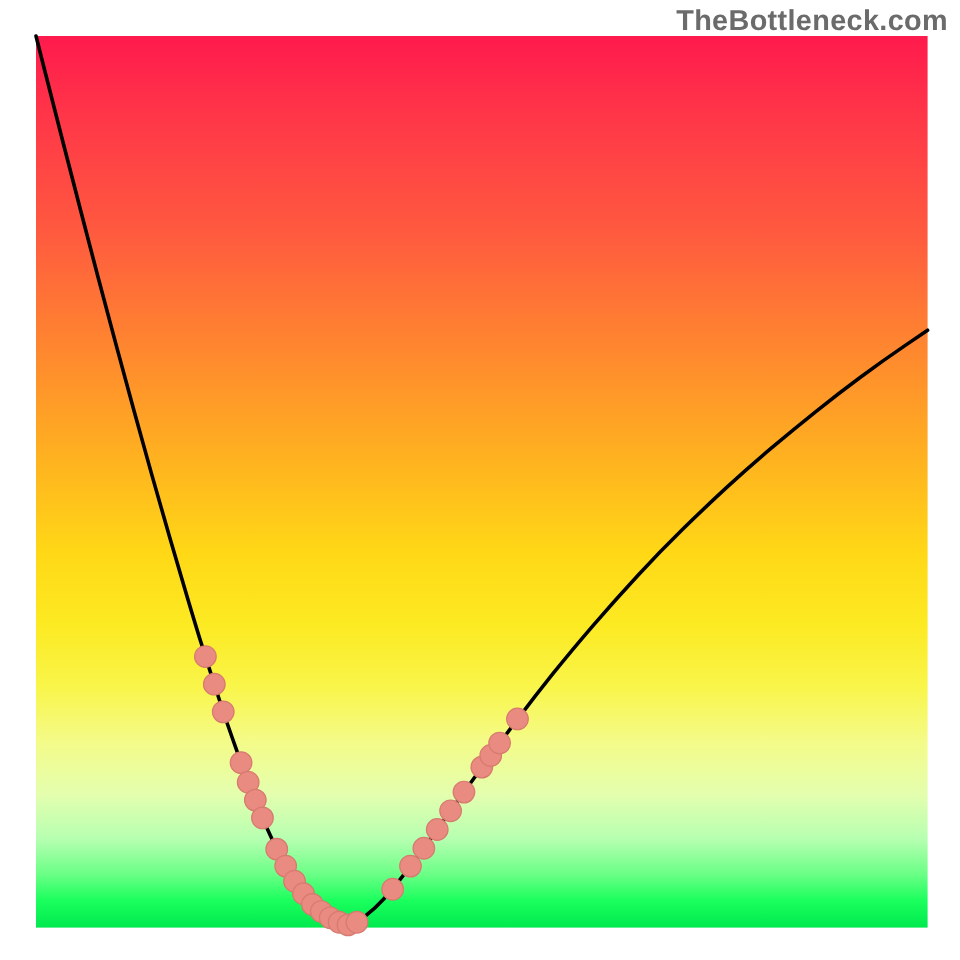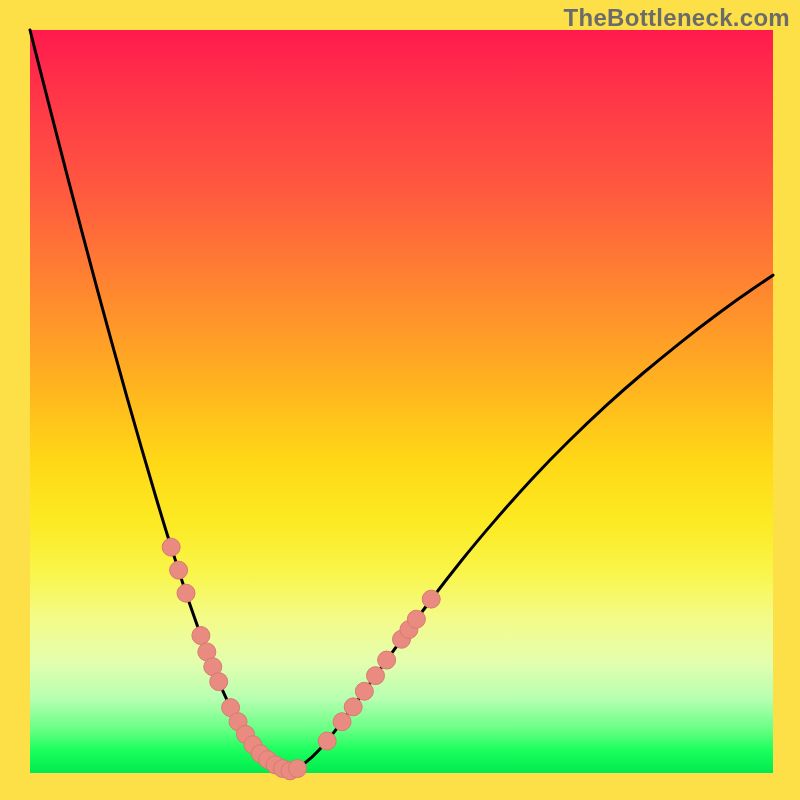--- a/index.html
+++ b/index.html
@@ -10,21 +10,21 @@
     overflow: hidden;
     background: #000;
     font-family: Arial, Helvetica, sans-serif;
   }
   .frame {
     position: absolute;
     left: 0;
     top: 0;
     width: 800px;
     height: 800px;
-    background: #fde047;
+    background: #ffffff;
   }
   .plot {
     position: absolute;
     left: 30px;
     top: 30px;
     width: 743px;
     height: 743px;
     
     background: linear-gradient(
       to bottom,

